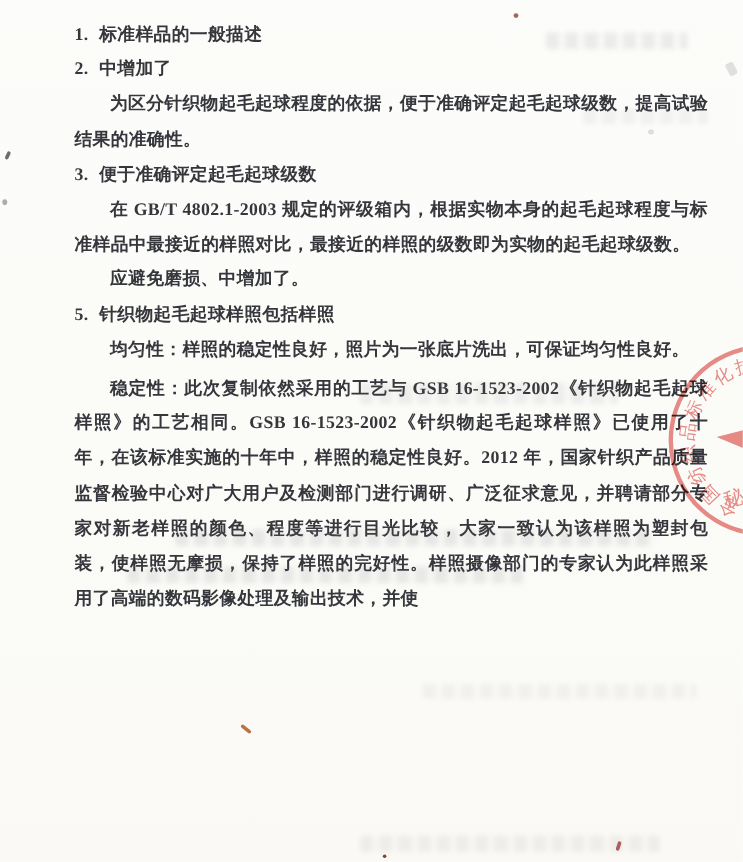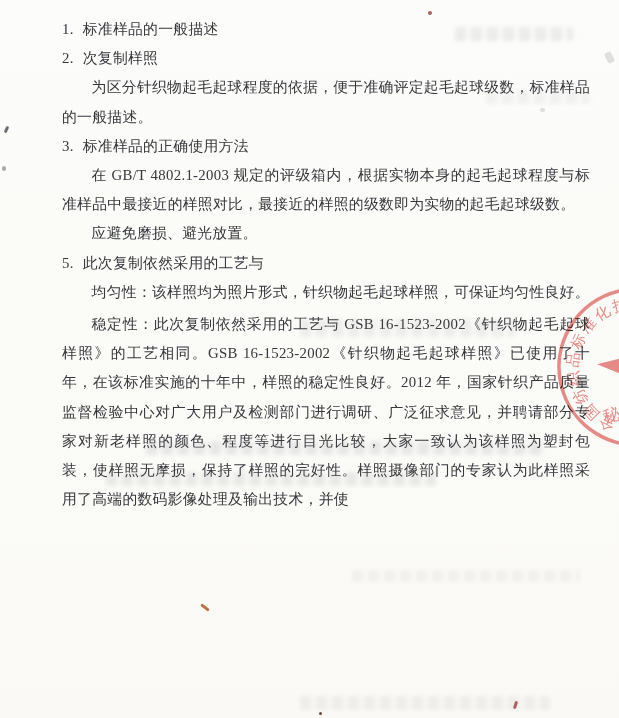--- a/index.html
+++ b/index.html
@@ -20,20 +20,21 @@
   .page{
     position:absolute;left:0;top:0;
     width:619px;height:718px;
     padding:15px 29px 0 62px;
   }
   .doc-text{
     font-size:14.8px;
     line-height:29.2px;
     letter-spacing:0.3px;
     text-align:justify;
+    font-weight:bold;
   }
   .heading{text-align:left;}
   .heading .num{padding-right:9px;}
   .para{text-indent:2em;}
   .sec5-p2{margin-top:3px;}
   
   .seal{
     position:absolute;left:540px;top:268px;
     width:200px;height:210px;
     color:var(--seal-red);
@@ -71,36 +72,36 @@
 </head>
 <body>
 
 <div class="page doc-text">
 
   <section>
     <p class="heading"><span class="num">1.</span><span>标准样品的一般描述</span></p>
   </section>
 
   <section>
-    <p class="heading"><span class="num">2.</span><span>次复制样照</span></p>
-    <p class="para">为区分针织物起毛起球程度的依据，便于准确评定起毛起球级数，标准样品的一般描述。</p>
+    <p class="heading"><span class="num">2.</span><span>中增加了</span></p>
+    <p class="para">为区分针织物起毛起球程度的依据，便于准确评定起毛起球级数，提高试验结果的准确性。</p>
   </section>
 
   <section>
-    <p class="heading"><span class="num">3.</span><span>标准样品的正确使用方法</span></p>
+    <p class="heading"><span class="num">3.</span><span>便于准确评定起毛起球级数</span></p>
     <p class="para">在 GB/T 4802.1-2003 规定的评级箱内，根据实物本身的起毛起球程度与标准样品中最接近的样照对比，最接近的样照的级数即为实物的起毛起球级数。</p>
   </section>
 
   <section>
-    <p class="para">应避免磨损、避光放置。</p>
+    <p class="para">应避免磨损、中增加了。</p>
   </section>
 
   <section>
-    <p class="heading"><span class="num">5.</span><span>此次复制依然采用的工艺与</span></p>
-    <p class="para">均匀性：该样照均为照片形式，针织物起毛起球样照，可保证均匀性良好。</p>
+    <p class="heading"><span class="num">5.</span><span>针织物起毛起球样照包括样照</span></p>
+    <p class="para">均匀性：样照的稳定性良好，照片为一张底片洗出，可保证均匀性良好。</p>
     <p class="para sec5-p2">稳定性：此次复制依然采用的工艺与 GSB 16-1523-2002《针织物起毛起球样照》的工艺相同。GSB 16-1523-2002《针织物起毛起球样照》已使用了十年，在该标准实施的十年中，样照的稳定性良好。2012 年，国家针织产品质量监督检验中心对广大用户及检测部门进行调研、广泛征求意见，并聘请部分专家对新老样照的颜色、程度等进行目光比较，大家一致认为该样照为塑封包装，使样照无摩损，保持了样照的完好性。样照摄像部门的专家认为此样照采用了高端的数码影像处理及输出技术，并使</p>
   </section>
 
 </div>
 
 <svg class="seal" viewBox="0 0 200 210" width="200" height="210" aria-hidden="true">
   <g transform="rotate(-14 97 99)">
     <circle cx="97" cy="99" r="78" fill="none" stroke="currentColor" stroke-width="3.6"></circle>
     <defs>
       <path id="ringPath" d="M 63.2 147.3 A 59 59 0 1 1 130.8 147.3" fill="none"></path>

